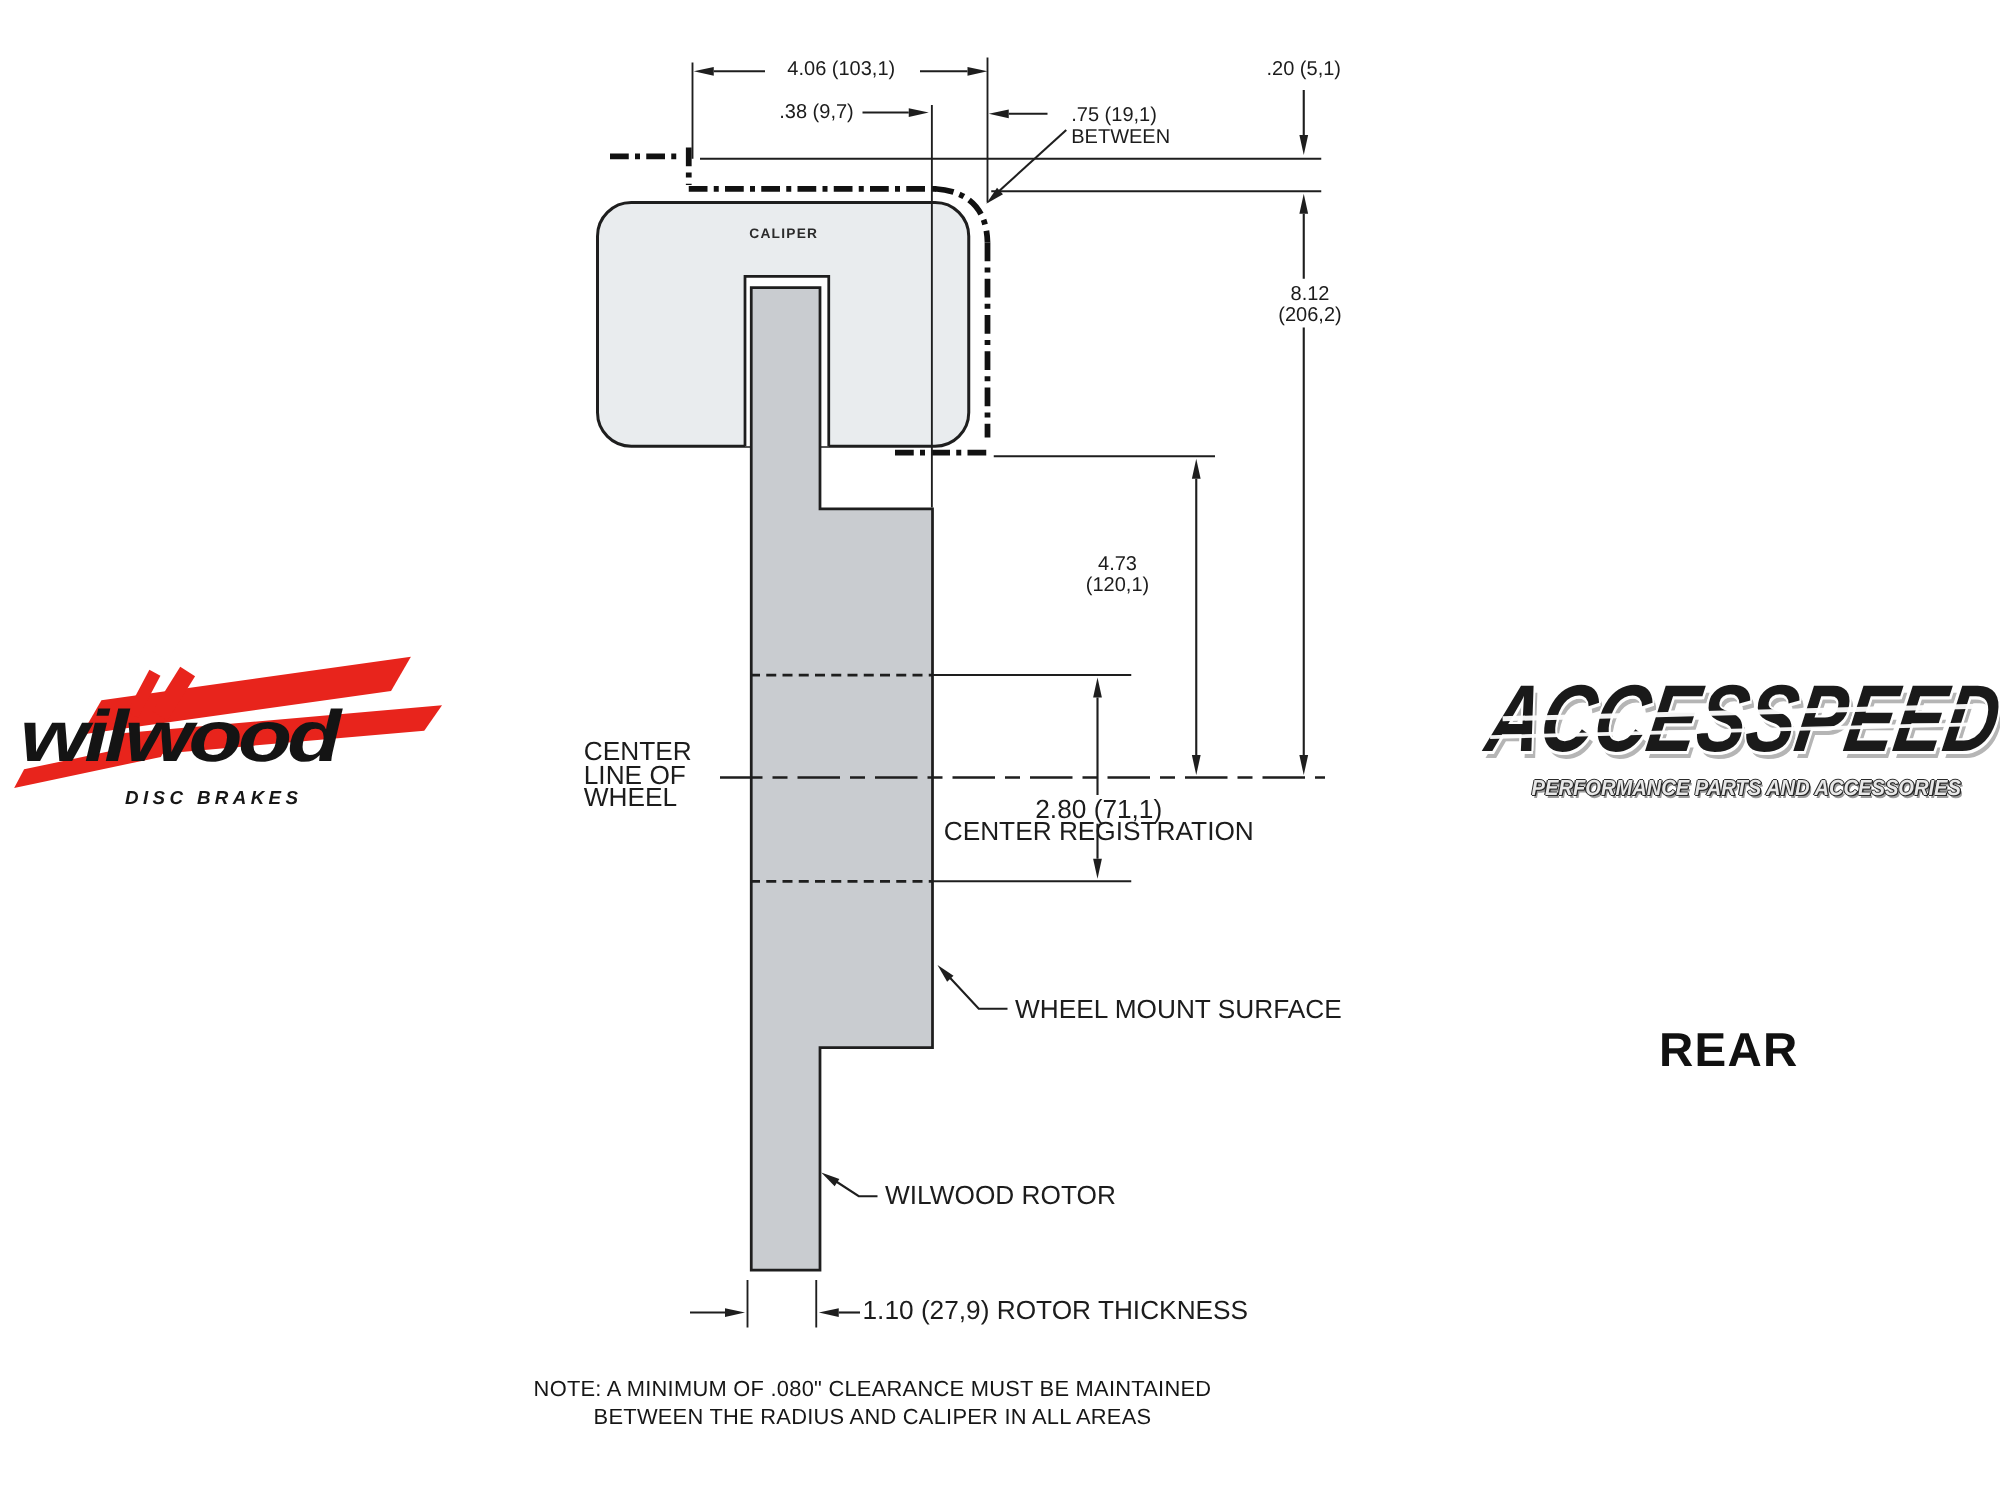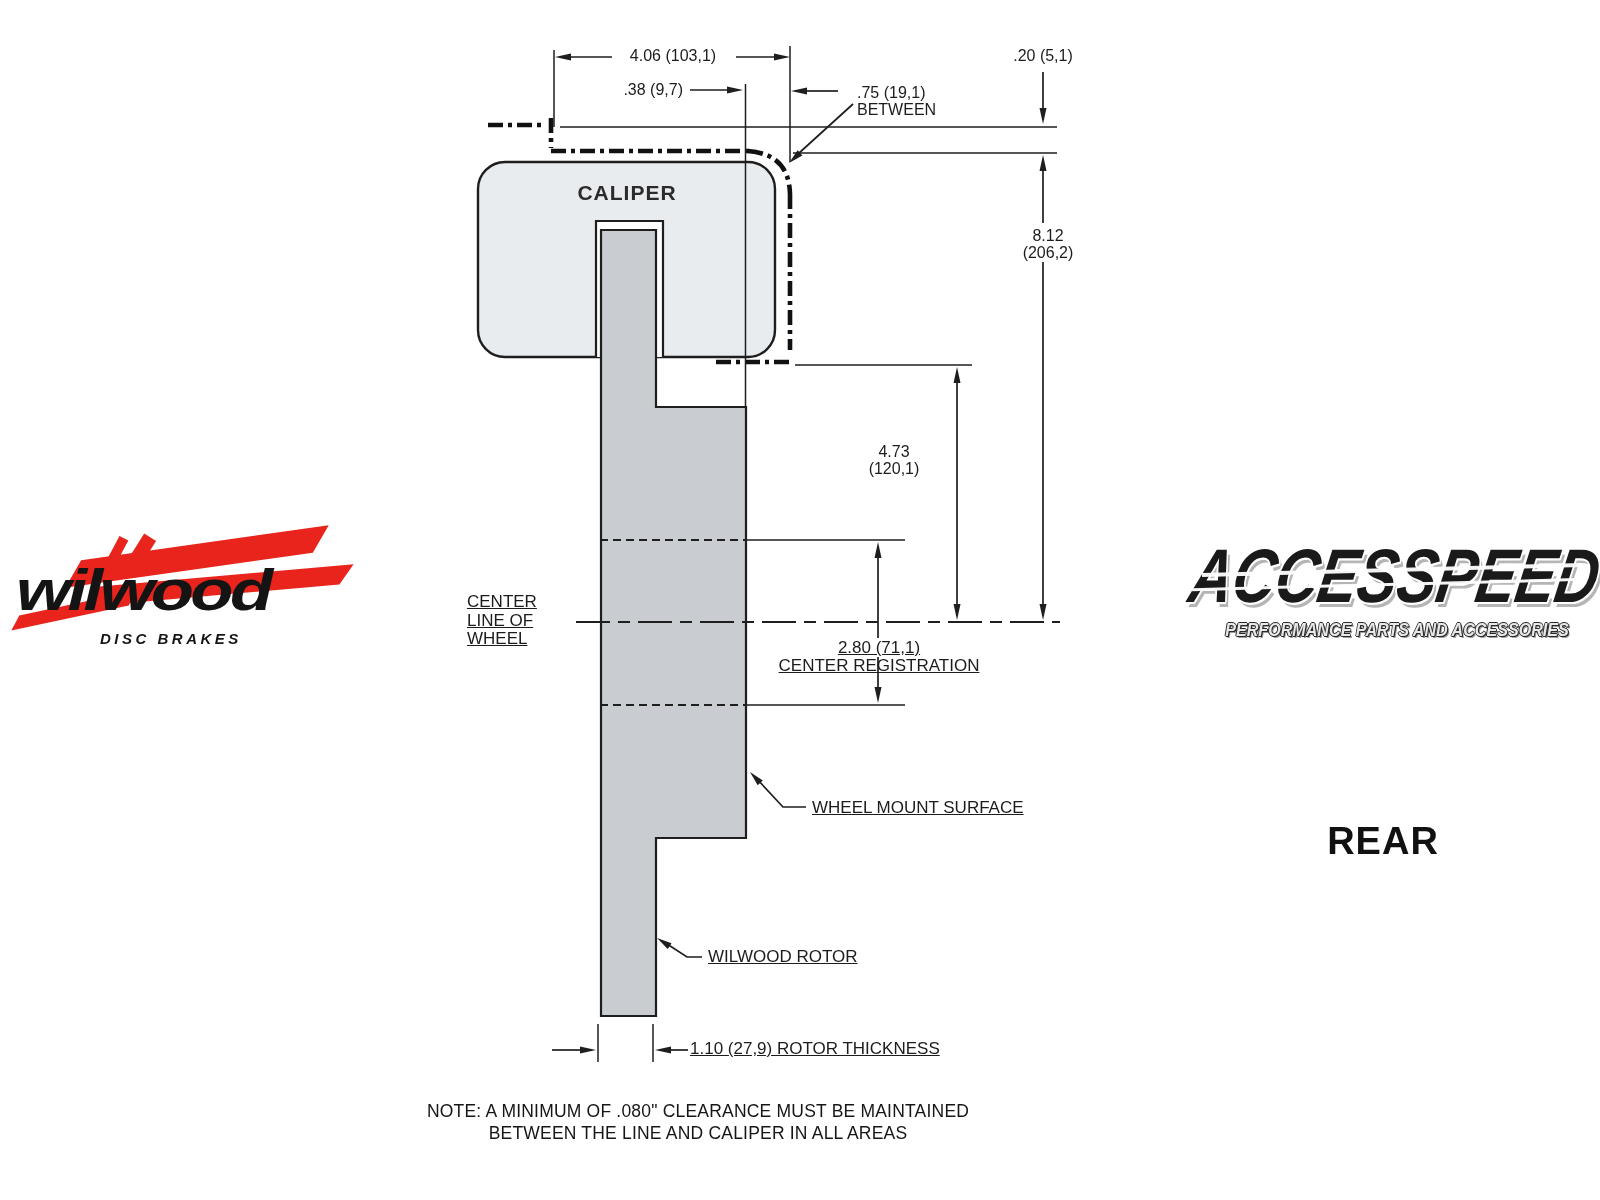--- a/index.html
+++ b/index.html
@@ -12,29 +12,29 @@
   .slot{fill:#ffffff;stroke:#1e1e1e;stroke-width:2.2;}
   .rotor{fill:#c9ccd0;stroke:#1e1e1e;stroke-width:2.2;}
   .thin{stroke:#1e1e1e;stroke-width:1.5;fill:none;}
   .dim{stroke:#1e1e1e;stroke-width:1.7;fill:none;}
   .arr{fill:#1e1e1e;stroke:none;}
   .wheel{stroke:#111;stroke-width:4.6;fill:none;stroke-dasharray:15 5 4 5;}
   .phant{stroke:#1e1e1e;stroke-width:2.2;fill:none;stroke-dasharray:8 5;}
   .cline{stroke:#1e1e1e;stroke-width:2;fill:none;stroke-dasharray:34 8 12 8;}
 
   
-  .lbl{position:absolute;font-size:17px;line-height:18px;white-space:nowrap;color:#1c1c1c;text-decoration:underline;}
+  .lbl{position:absolute;font-size:21px;line-height:18px;white-space:nowrap;color:#1c1c1c;}
   .num{position:absolute;font-size:16px;line-height:17px;white-space:nowrap;color:#1c1c1c;}
   .ctr{text-align:center;}
   .rt{text-align:right;}
   .bgw{background:#ffffff;padding:0 3px;}
   .twoline{line-height:17px;}
 
   #caliper-text{position:absolute;left:577px;top:181px;width:100px;text-align:center;
-    font-size:21px;font-weight:bold;letter-spacing:1px;color:#2b2b2b;}
+    font-size:11px;font-weight:bold;letter-spacing:1px;color:#2b2b2b;}
   #note{position:absolute;left:398px;top:1101px;width:600px;text-align:center;
     font-size:17.5px;line-height:21.5px;letter-spacing:.2px;color:#161616;}
   #rear{position:absolute;left:1308px;top:820px;width:150px;text-align:center;
     font-size:38px;font-weight:bold;letter-spacing:1px;color:#111;}
 
   
   #wilwood{position:absolute;left:12px;top:538px;width:330px;height:122px;}
   .wstroke{position:absolute;background:#e8241c;}
   #ws1{left:60px;top:6px;width:250px;height:25px;transform:rotate(-8deg) skewX(-38deg);}
   #ws2{left:80px;top:38px;width:255px;height:19px;transform:rotate(-5deg) skewX(-40deg);}
@@ -197,21 +197,21 @@
   </div>
 
   <div class="lbl" style="left:812px;top:799px;">WHEEL MOUNT SURFACE</div>
 
   <div class="lbl" style="left:708px;top:948px;">WILWOOD ROTOR</div>
 
   <div class="lbl" style="left:690px;top:1040px;">1.10 (27,9) ROTOR THICKNESS</div>
 
   <div id="note">
     <div>NOTE: A MINIMUM OF .080" CLEARANCE MUST BE MAINTAINED</div>
-    <div>BETWEEN THE LINE AND CALIPER IN ALL AREAS</div>
+    <div>BETWEEN THE RADIUS AND CALIPER IN ALL AREAS</div>
   </div>
 
   <div id="rear">REAR</div>
 
   <div id="wilwood">
     <div class="wstroke" id="ws1"></div>
     <div class="wstroke" id="ws2"></div>
     <div class="wstroke" id="ws3"></div>
     <div class="wstroke" id="ws4"></div>
     <div class="wstroke" id="ws5"></div>

